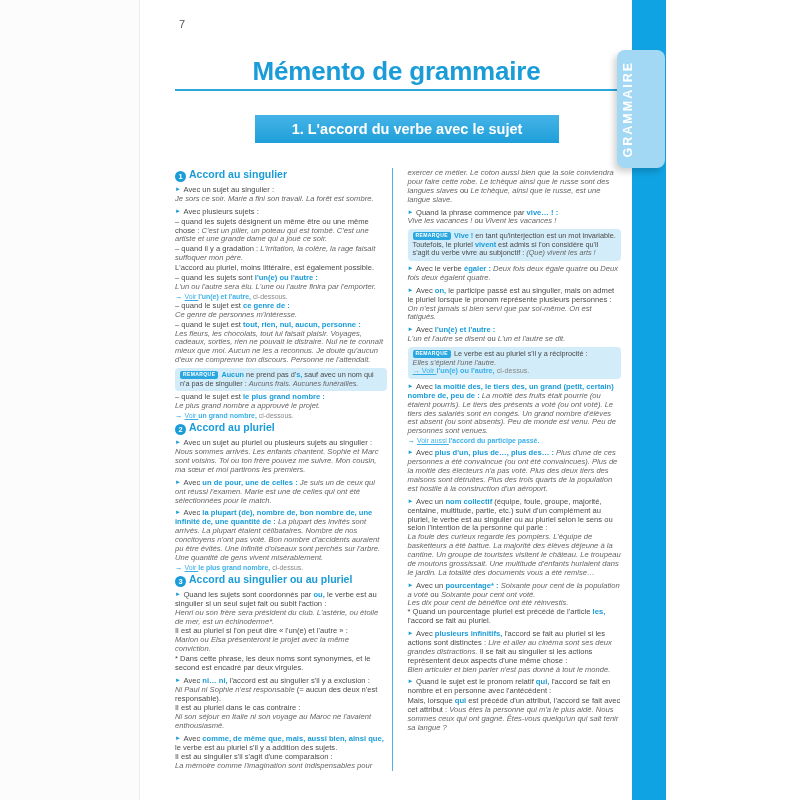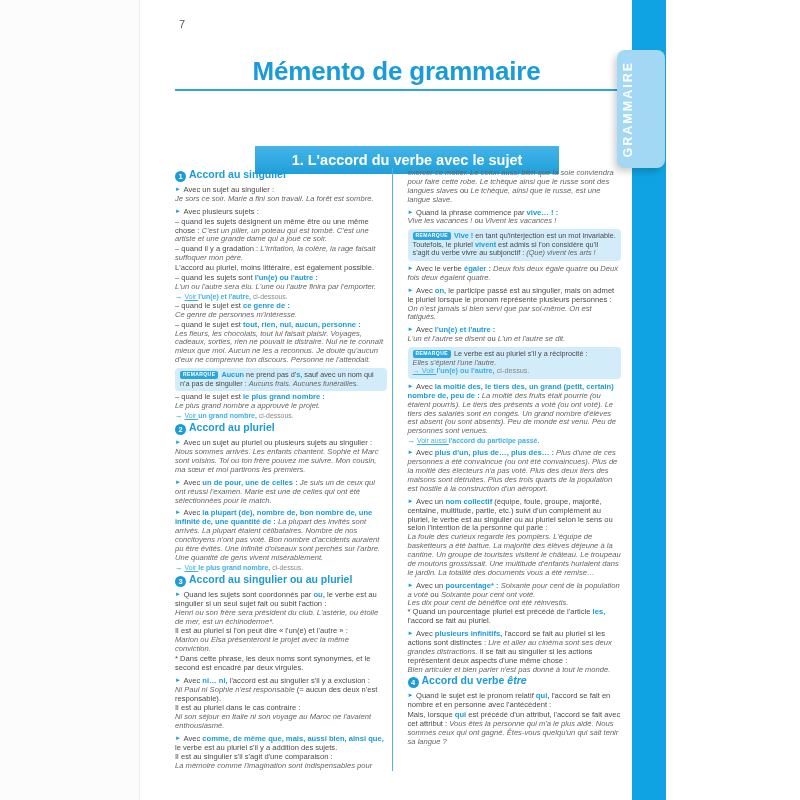--- a/index.html
+++ b/index.html
@@ -13,21 +13,21 @@
 
   .page-number{position:absolute;left:179px;top:18px;font-size:11px;color:#555;}
 
   .doc-title{
     position:absolute;left:175px;top:56px;width:443px;text-align:center;
     color:#1a9cd8;font-size:26px;font-weight:bold;letter-spacing:-0.2px;
   }
   .title-rule{position:absolute;left:175px;top:89px;width:443px;height:1.5px;background:#2aa7e0;}
 
   .section-banner{
-    position:absolute;left:255px;top:146px;width:304px;height:28px;
+    position:absolute;left:255px;top:115px;width:304px;height:28px;
     background:linear-gradient(180deg,#45b4e8 0%,#1f9fd9 100%);
     color:#fff;font-weight:bold;font-size:14.5px;
     display:flex;align-items:center;justify-content:center;
   }
 
   .side-strip{position:absolute;left:632px;top:0;width:34px;height:800px;background:#10a3e3;}
   .side-tab{
     position:absolute;left:617px;top:50px;width:48px;height:118px;
     background:#a3d8f4;border-radius:8px;
     box-shadow:-3px 4px 6px rgba(0,0,0,0.18);
@@ -131,17 +131,16 @@
       <div class="para"><span class="tri">►</span><span class="seg-p">Avec le verbe </span><span class="seg-k">égaler :</span><span class="seg-i"> Deux fois deux égale quatre</span><span class="seg-p"> ou </span><span class="seg-i">Deux fois deux égalent quatre.</span></div>
       <div class="para"><span class="tri">►</span><span class="seg-p">Avec </span><span class="seg-k">on,</span><span class="seg-p"> le participe passé est au singulier, mais on admet le pluriel lorsque le pronom représente plusieurs personnes : </span><span class="seg-i">On n'est jamais si bien servi que par soi-même. On est fatigués.</span></div>
       <div class="para"><span class="tri">►</span><span class="seg-p">Avec </span><span class="seg-k">l'un(e) et l'autre :</span><br><span class="seg-i">L'un et l'autre se disent</span><span class="seg-p"> ou </span><span class="seg-i">L'un et l'autre se dit.</span></div>
       <div class="remark"><span class="remark-label">REMARQUE</span><span class="seg-p">Le verbe est au pluriel s'il y a réciprocité :</span><br><span class="seg-i">Elles s'épient l'une l'autre.</span><br><span class="seg-see">→ Voir </span><span class="seg-seek">l'un(e) ou l'autre,</span><span class="seg-seep"> ci-dessus.</span></div>
       <div class="para"><span class="tri">►</span><span class="seg-p">Avec </span><span class="seg-k">la moitié des, le tiers des, un grand (petit, certain) nombre de, peu de :</span><span class="seg-i"> La moitié des fruits était pourrie (ou étaient pourris). Le tiers des présents a voté (ou ont voté). Le tiers des salariés sont en congés. Un grand nombre d'élèves est absent (ou sont absents). Peu de monde est venu. Peu de personnes sont venues.</span></div>
       <div class="see-line"><span class="see-arrow">→</span><span class="seg-see">Voir aussi </span><span class="seg-seek">l'accord du participe passé.</span></div>
       <div class="para"><span class="tri">►</span><span class="seg-p">Avec </span><span class="seg-k">plus d'un, plus de…, plus des… :</span><span class="seg-i"> Plus d'une de ces personnes a été convaincue (ou ont été convaincues). Plus de la moitié des électeurs n'a pas voté. Plus des deux tiers des maisons sont détruites. Plus des trois quarts de la population est hostile à la construction d'un aéroport.</span></div>
       <div class="para"><span class="tri">►</span><span class="seg-p">Avec un </span><span class="seg-k">nom collectif</span><span class="seg-p"> (équipe, foule, groupe, majorité, centaine, multitude, partie, etc.) suivi d'un complément au pluriel, le verbe est au singulier ou au pluriel selon le sens ou selon l'intention de la personne qui parle :</span><br><span class="seg-i">La foule des curieux regarde les pompiers. L'équipe de basketteurs a été battue. La majorité des élèves déjeune à la cantine. Un groupe de touristes visitent le château. Le troupeau de moutons grossissait. Une multitude d'enfants hurlaient dans le jardin. La totalité des documents vous a été remise…</span></div>
       <div class="para"><span class="tri">►</span><span class="seg-p">Avec un </span><span class="seg-k">pourcentage* :</span><span class="seg-i"> Soixante pour cent de la population a voté</span><span class="seg-p"> ou </span><span class="seg-i">Soixante pour cent ont voté.</span><br><span class="seg-i">Les dix pour cent de bénéfice ont été réinvestis.</span><br><span class="seg-p">* Quand un pourcentage pluriel est précédé de l'article </span><span class="seg-k">les,</span><span class="seg-p"> l'accord se fait au pluriel.</span></div>
       <div class="para"><span class="tri">►</span><span class="seg-p">Avec </span><span class="seg-k">plusieurs infinitifs,</span><span class="seg-p"> l'accord se fait au pluriel si les actions sont distinctes : </span><span class="seg-i">Lire et aller au cinéma sont ses deux grandes distractions.</span><span class="seg-p"> Il se fait au singulier si les actions représentent deux aspects d'une même chose :</span><br><span class="seg-i">Bien articuler et bien parler n'est pas donné à tout le monde.</span></div>
-      <div class="block-h"><span class="h-num">4</span><span class="seg-h">Accord du verbe </span><span class="seg-hi">être</span></div>
       <div class="para"><span class="tri">►</span><span class="seg-p">Quand le sujet est le pronom relatif </span><span class="seg-k">qui,</span><span class="seg-p"> l'accord se fait en nombre et en personne avec l'antécédent :</span><br></div>
       <div class="para tight"><span class="seg-p">Mais, lorsque </span><span class="seg-k">qui</span><span class="seg-p"> est précédé d'un attribut, l'accord se fait avec cet attribut : </span><span class="seg-i">Vous êtes la personne qui m'a le plus aidé. Nous sommes ceux qui ont gagné. Êtes-vous quelqu'un qui sait tenir sa langue ?</span></div>
     </div>
 </div>
 
 </body></html>

